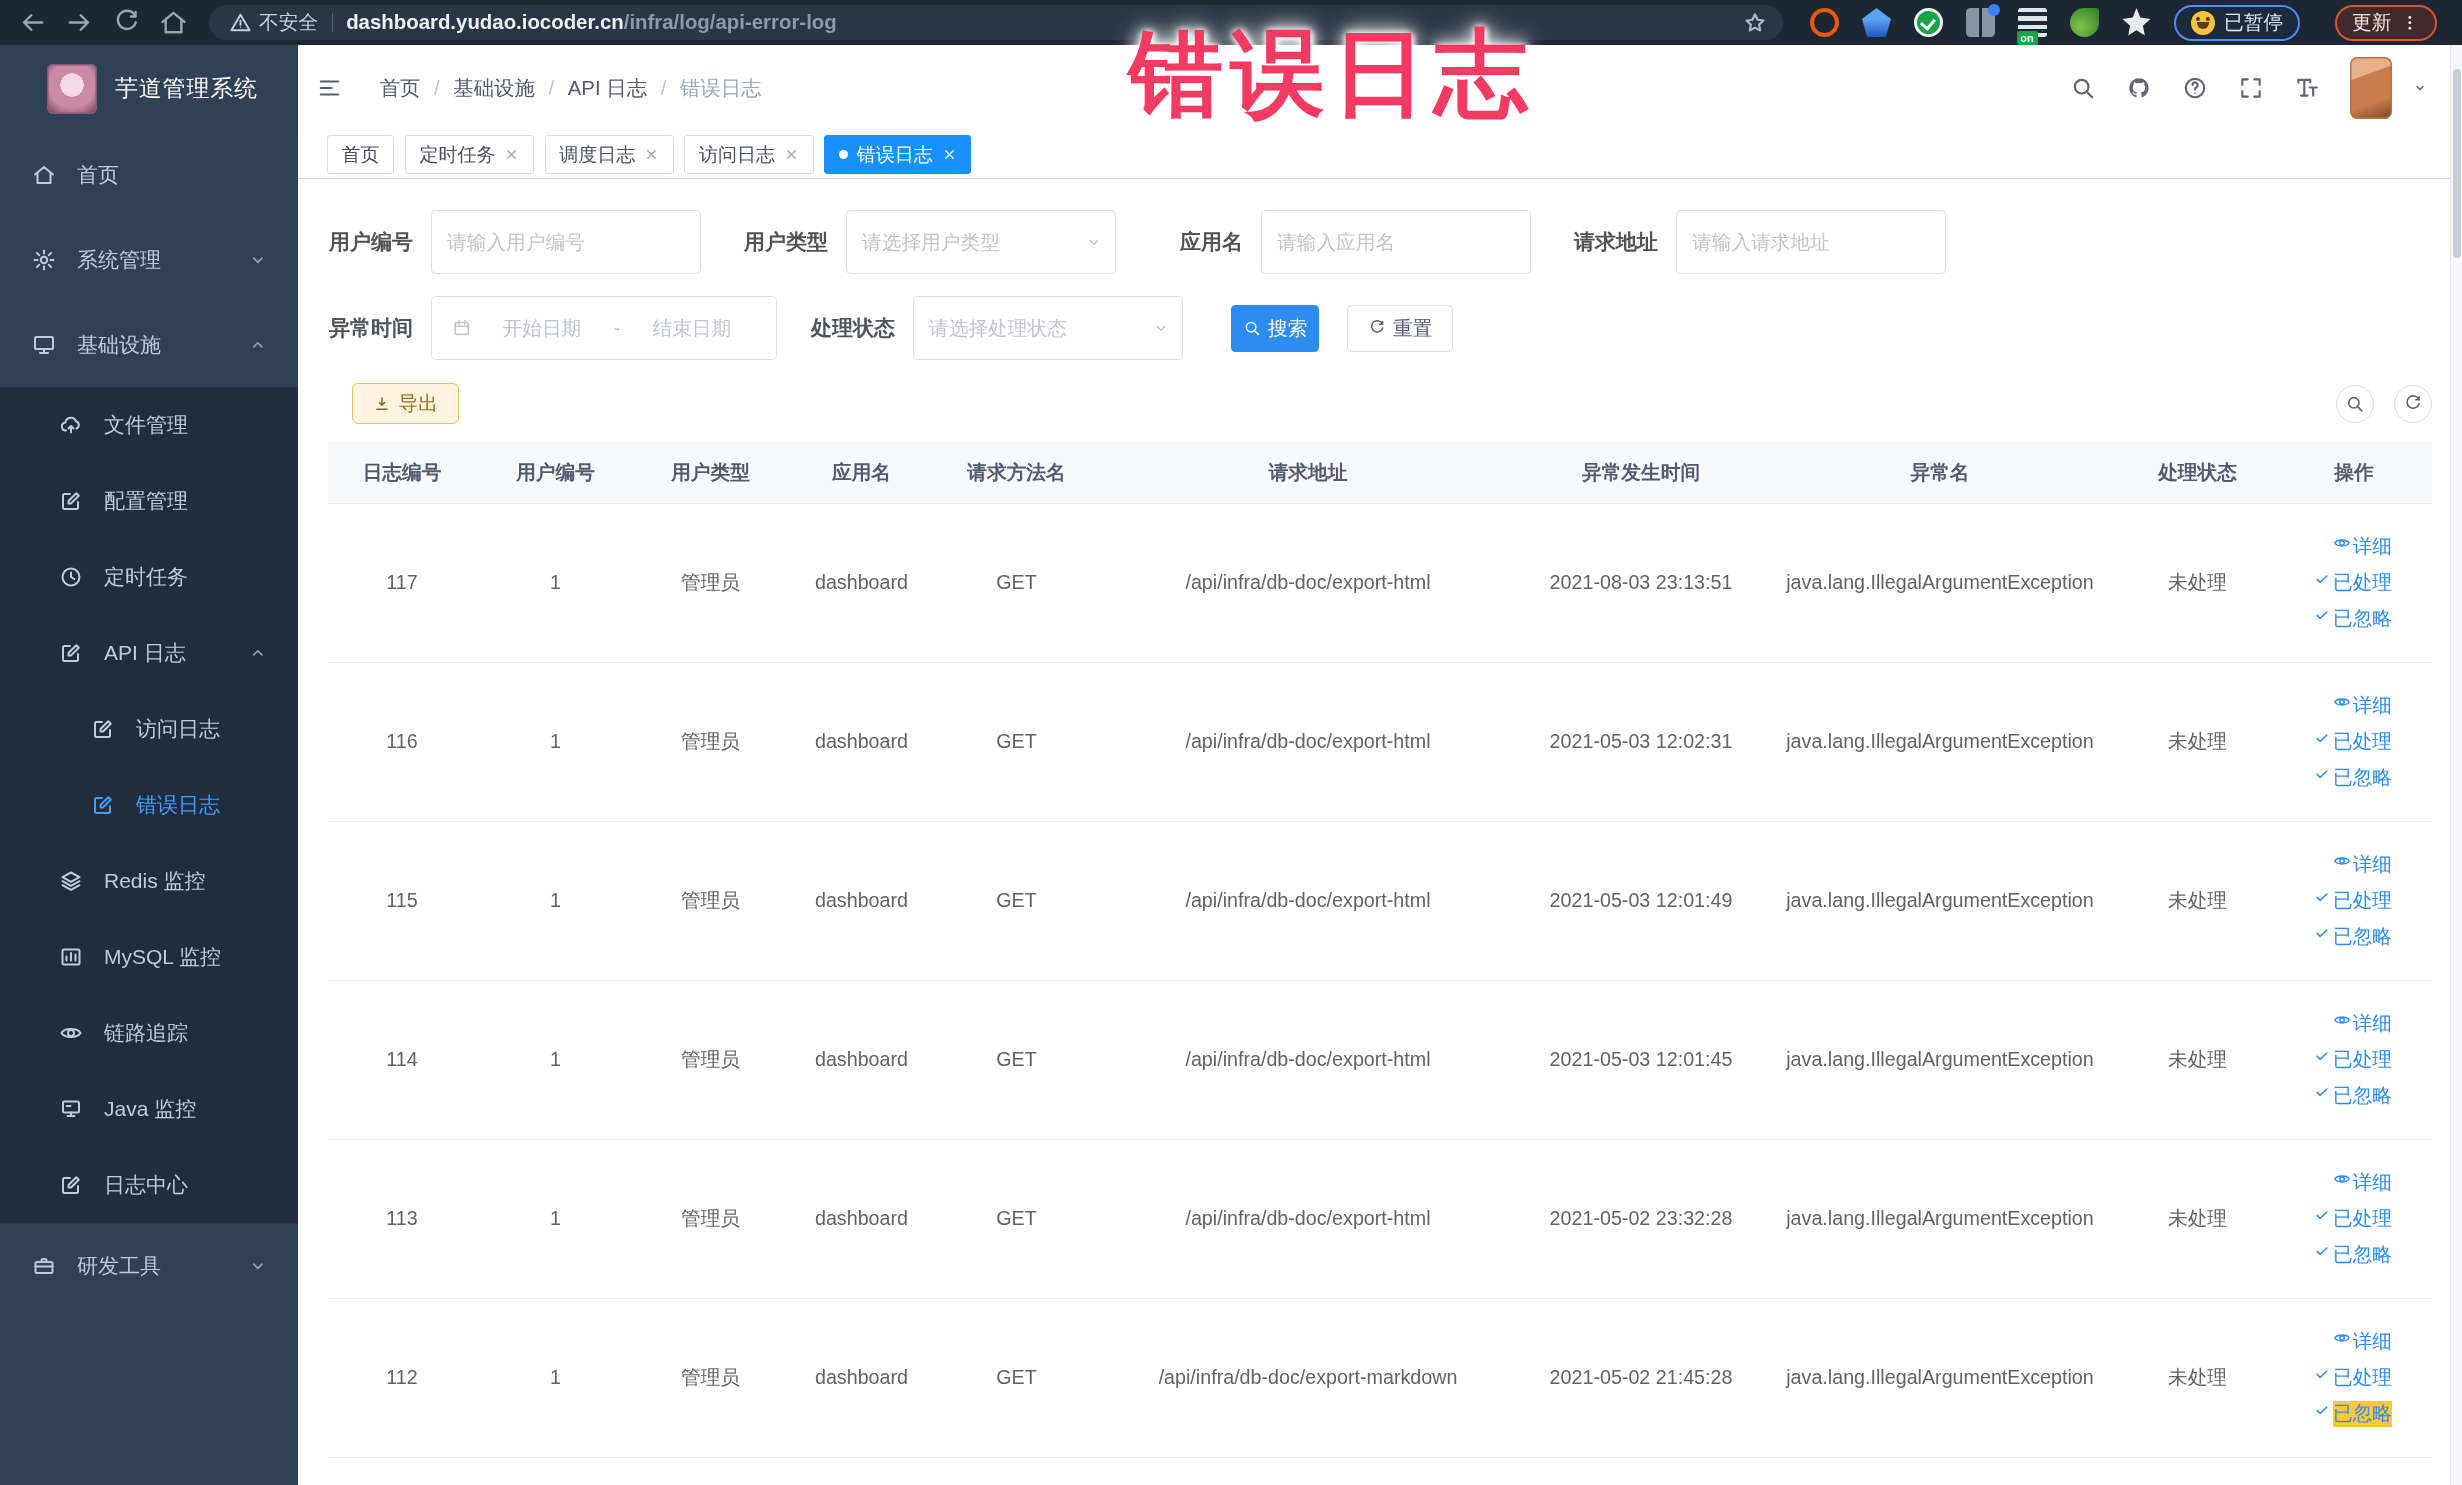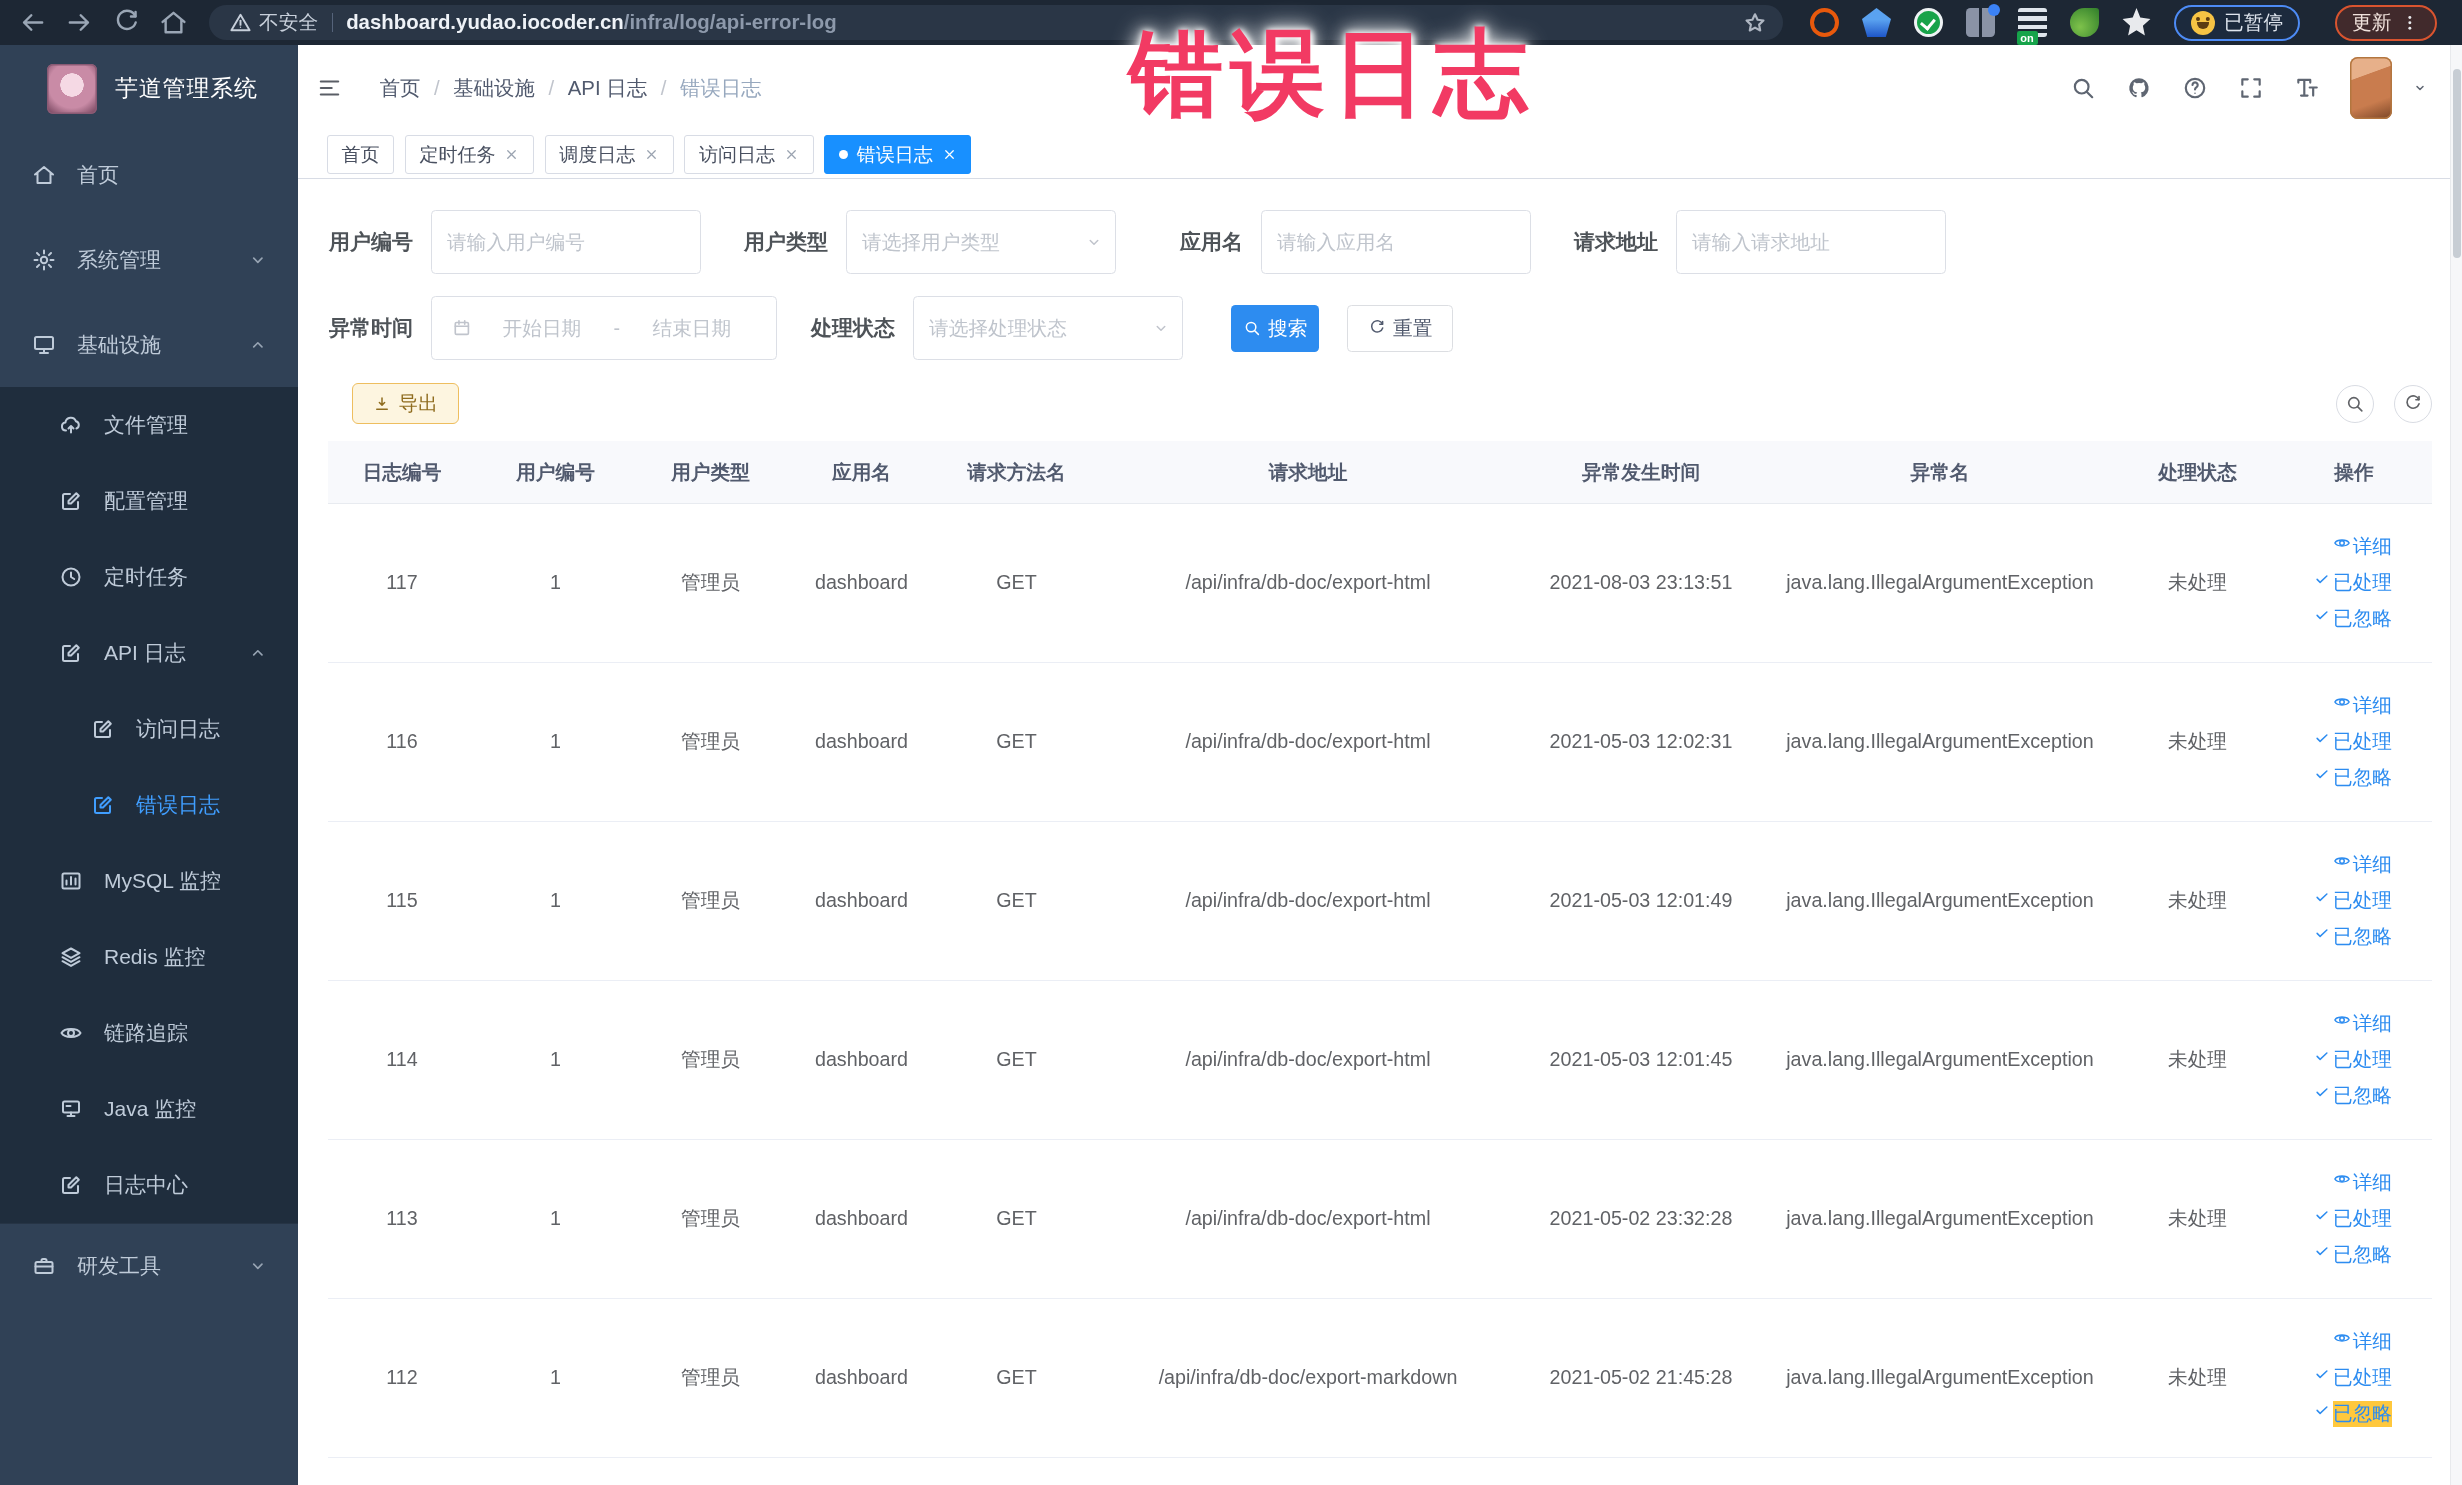--- a/index.html
+++ b/index.html
@@ -308,35 +308,35 @@
                 <path d="M11 5H5.5A1.5 1.5 0 0 0 4 6.5v12A1.5 1.5 0 0 0 5.5 20h12a1.5 1.5 0 0 0 1.5-1.5V13"></path>
                 <path d="m17.3 4.2 2.5 2.5L12 14.5H9.5V12z"></path>
               </svg>
             </span>
     <span class="mi-label">错误日志</span>
 
   </div>
           <div class="menu-item l2">
     <span class="ic mi-icon">
               <svg viewBox="0 0 24 24">
+                <path d="m12 3.5 8.5 4.7L12 12.9 3.5 8.2z"></path>
+                <path d="M3.5 12.2 12 16.9l8.5-4.7M3.5 16.2 12 20.9l8.5-4.7"></path>
+              </svg>
+            </span>
+    <span class="mi-label">Redis 监控</span>
+
+  </div>
+          <div class="menu-item l2">
+    <span class="ic mi-icon">
+              <svg viewBox="0 0 24 24">
                 <rect x="3.5" y="4.5" width="17" height="15" rx="1.5"></rect>
                 <path d="M7.5 15.5v-4M12 15.5V8M16.5 15.5v-6"></path>
               </svg>
             </span>
     <span class="mi-label">MySQL 监控</span>
-
-  </div>
-          <div class="menu-item l2">
-    <span class="ic mi-icon">
-              <svg viewBox="0 0 24 24">
-                <path d="m12 3.5 8.5 4.7L12 12.9 3.5 8.2z"></path>
-                <path d="M3.5 12.2 12 16.9l8.5-4.7M3.5 16.2 12 20.9l8.5-4.7"></path>
-              </svg>
-            </span>
-    <span class="mi-label">Redis 监控</span>
 
   </div>
           <div class="menu-item l2">
     <span class="ic mi-icon">
               <svg viewBox="0 0 24 24">
                 <path d="M2.5 12C5.5 6.8 18.5 6.8 21.5 12 18.5 17.2 5.5 17.2 2.5 12z"></path>
                 <circle cx="12" cy="12" r="3"></circle>
               </svg>
             </span>
     <span class="mi-label">链路追踪</span>

